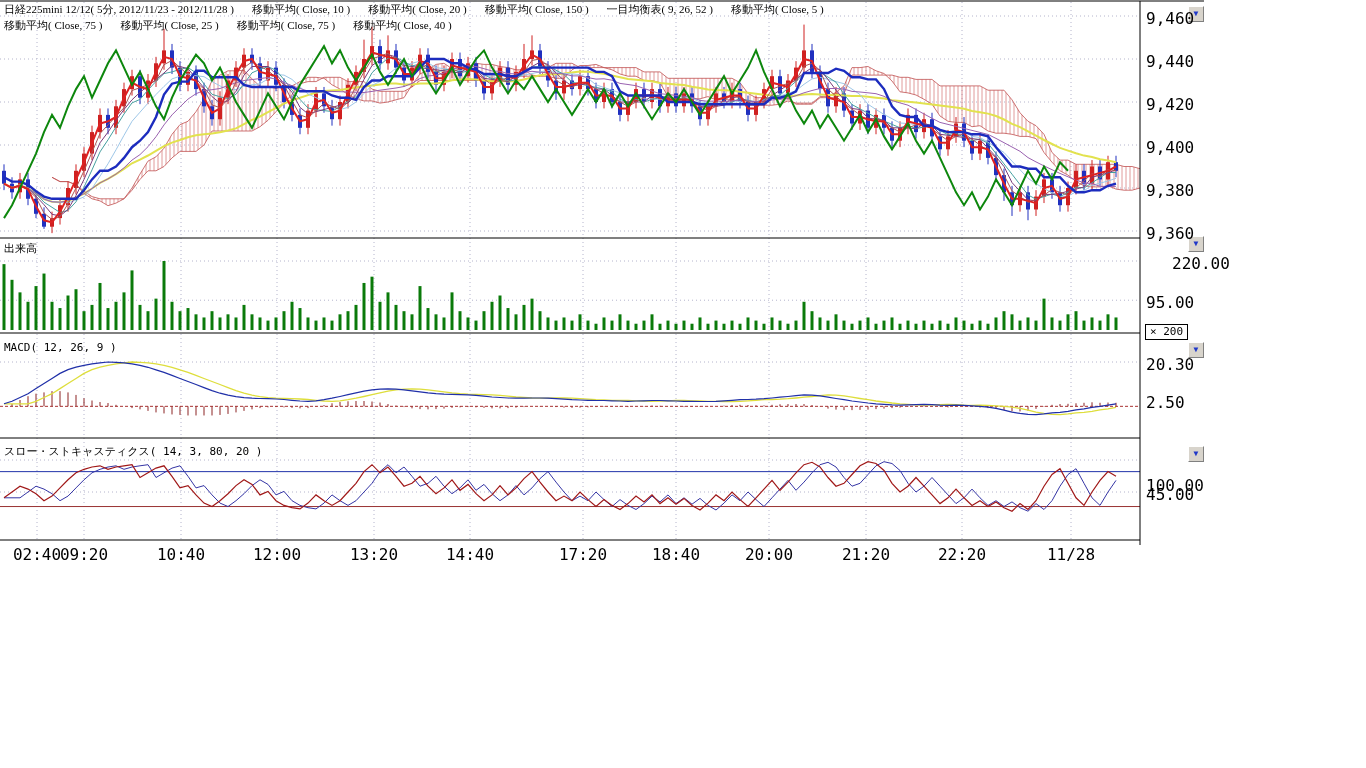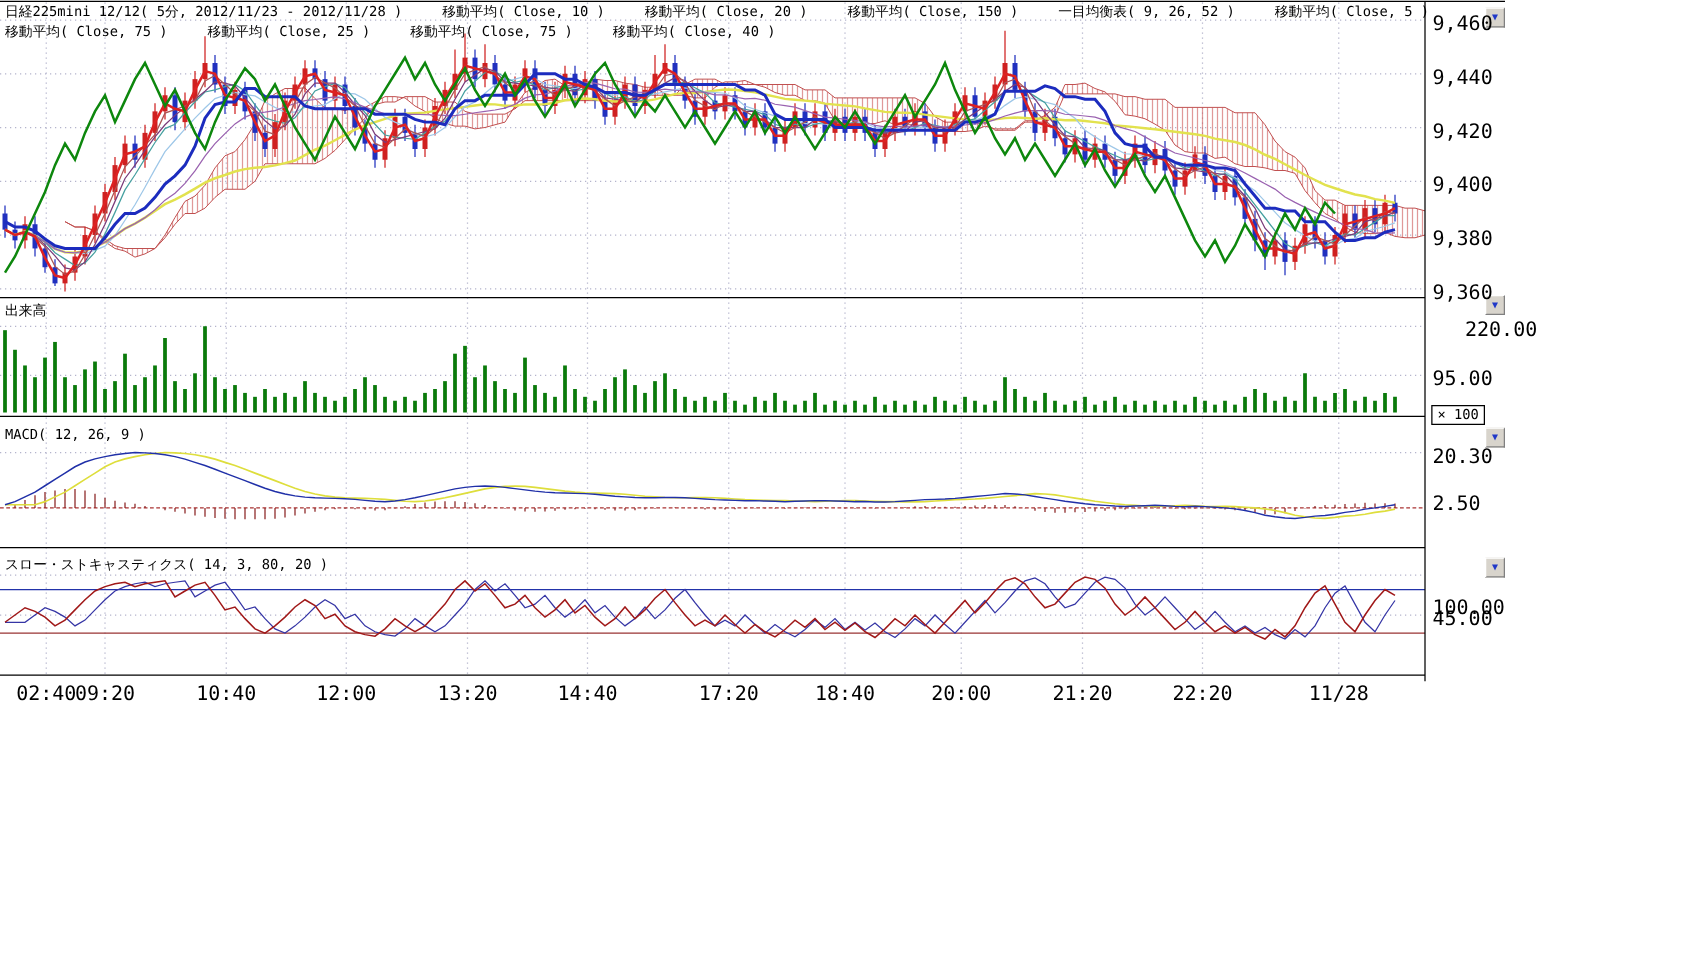--- a/index.html
+++ b/index.html
@@ -1,19 +1,19 @@
 <!DOCTYPE html>
 <html><head>
 <meta charset="utf-8">
 <style>
   html,body{margin:0;padding:0;background:#fff;}
   .screen{position:relative;width:1366px;height:768px;background:#ffffff;overflow:hidden;
           font-family:"DejaVu Sans Mono","Liberation Mono",monospace;color:#000;}
   #chart-svg{position:absolute;left:0;top:0;}
-  .legend{position:absolute;left:4px;display:flex;gap:32px;font-size:11px;white-space:nowrap;}
+  .legend{position:absolute;left:4px;display:flex;gap:18px;font-size:11px;white-space:nowrap;font-family:Liberation Serif, serif;}
   .legend.r1{top:2px;}
   .legend.r2{top:18px;}
   .legend span{display:inline-block;}
   .ptitle{position:absolute;left:4px;font-size:11px;}
   .ylab{position:absolute;left:1146px;font-size:16px;}
   .xlab{position:absolute;top:545px;font-size:16px;transform:translateX(-50%);}
   .unit-badge{position:absolute;left:1145px;top:324px;border:1px solid #000;background:#fff;
               font-size:11px;padding:0 4px;line-height:14px;}
   .spin{position:absolute;left:1188px;width:14px;height:14px;background:#d8d4cc;
         border:1px solid #808080;border-top-color:#fff;border-left-color:#fff;
@@ -654,21 +654,21 @@
       <span class="">移動平均( Close, 75 )</span>
       <span class="">移動平均( Close, 25 )</span>
       <span class="">移動平均( Close, 75 )</span>
       <span class="">移動平均( Close, 40 )</span>
     </div>
 
   <div class="ptitle" style="top:241px">出来高</div>
   <div class="ptitle" style="top:341px">MACD( 12, 26, 9 )</div>
   <div class="ptitle" style="top:444px">スロー・ストキャスティクス( 14, 3, 80, 20 )</div>
 
-  <div class="unit-badge">× 100</div>
+  <div class="unit-badge">× 200</div>
 
   <div class="spin" style="top:6px">
     <span class="arr">▼</span>
   </div>
   <div class="spin" style="top:236px">
     <span class="arr">▼</span>
   </div>
   <div class="spin" style="top:342px">
     <span class="arr">▼</span>
   </div>

